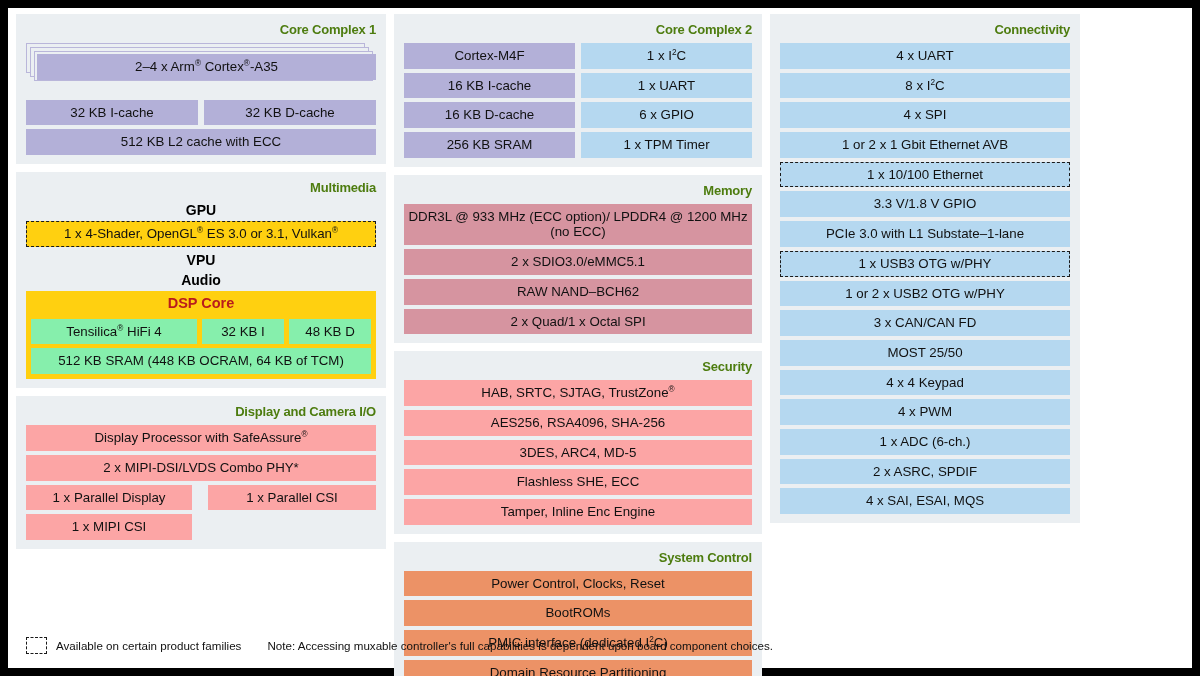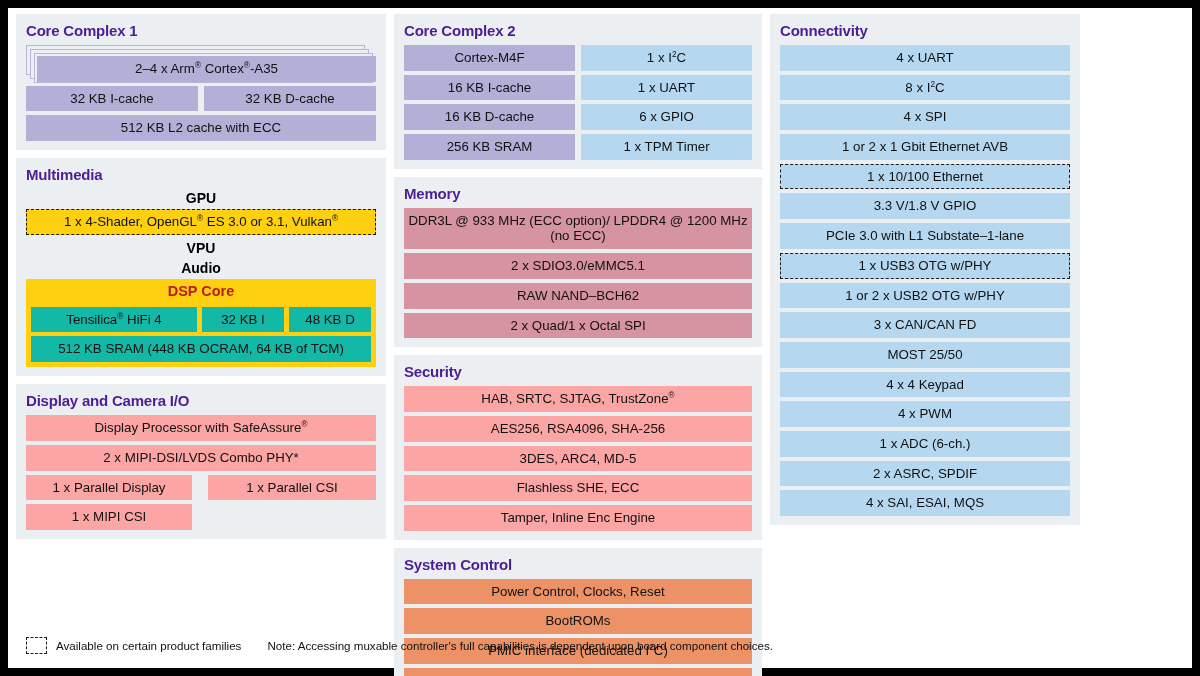--- a/index.html
+++ b/index.html
@@ -25,24 +25,24 @@
   .col-left{width:370px;}
   .col-mid{width:368px;}
   .col-right{width:310px;}
 
   .panel{
     background:#EBEFF2;
     padding:6px 10px 9px 10px;
     box-sizing:border-box;
   }
   .panel-title{
-    text-align:left;
+    text-align:right;
     font-weight:bold;
-    font-size:15px;
-    color:#4c1d95;
+    font-size:13px;
+    color:#4d7c0f;
     padding:2px 0 6px 0;
     letter-spacing:-0.2px;
   }
   .sub-title{
     text-align:center;
     font-weight:bold;
     font-size:14px;
     color:#000;
     padding:1px 0 3px 0;
   }
@@ -55,30 +55,30 @@
     line-height:1.18;
     margin-bottom:4px;
   }
   .bar:last-child{margin-bottom:0;}
   .purple{background:#B3B0D8;}
   .pink{background:#D694A0;}
   .blue{background:#fca5a5;}
   .paleblue{background:#B5D8F0;}
   .orange{background:#EC9266;}
   .gold{background:#FFD010;}
-  .cream{background:#14b8a6;}
+  .cream{background:#86efac;}
   .dashed{
     border:1.6px dashed #1a1a1a;
     padding:4px 4px;
   }
   .row2{display:flex; gap:6px; margin-bottom:4px;}
   .row2 > .bar{flex:1; margin-bottom:0;}
 
   
-  .stack-wrap{position:relative; margin-bottom:4px; padding-top:11px; padding-left:11px;}
+  .stack-wrap{position:relative; margin-bottom:20px; padding-top:11px; padding-left:11px;}
   .stack-ghost{
     position:absolute;
     height:30px;
     background:#EBEFF2;
     border:1px solid #B9B6DA;
     box-sizing:border-box;
   }
   .g1{left:0px;  top:0px;  right:11px;}
   .g2{left:4px;  top:4px;  right:7px;}
   .g3{left:8px;  top:8px;  right:3px;}

